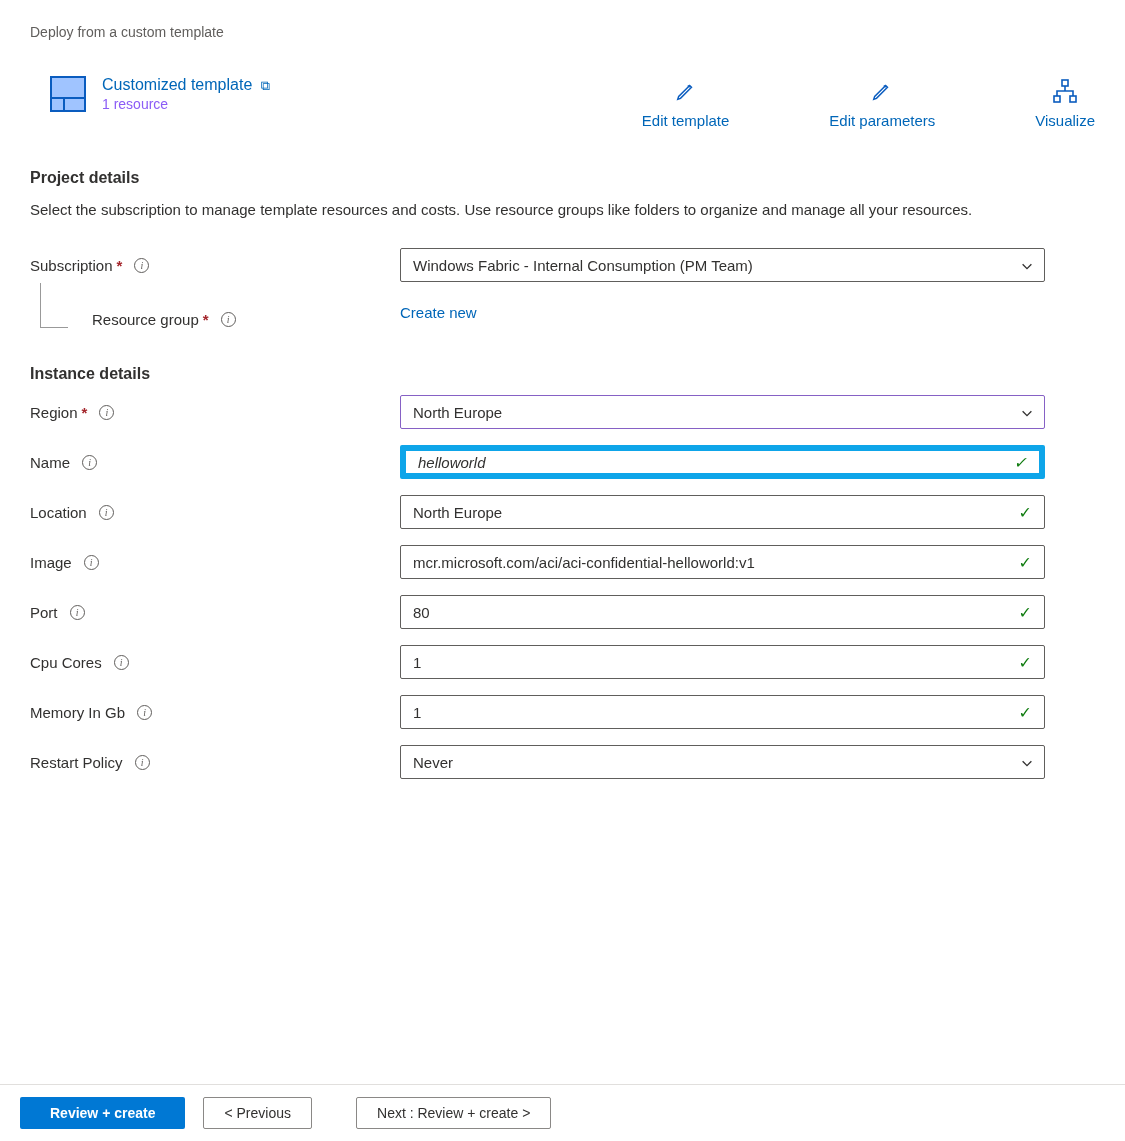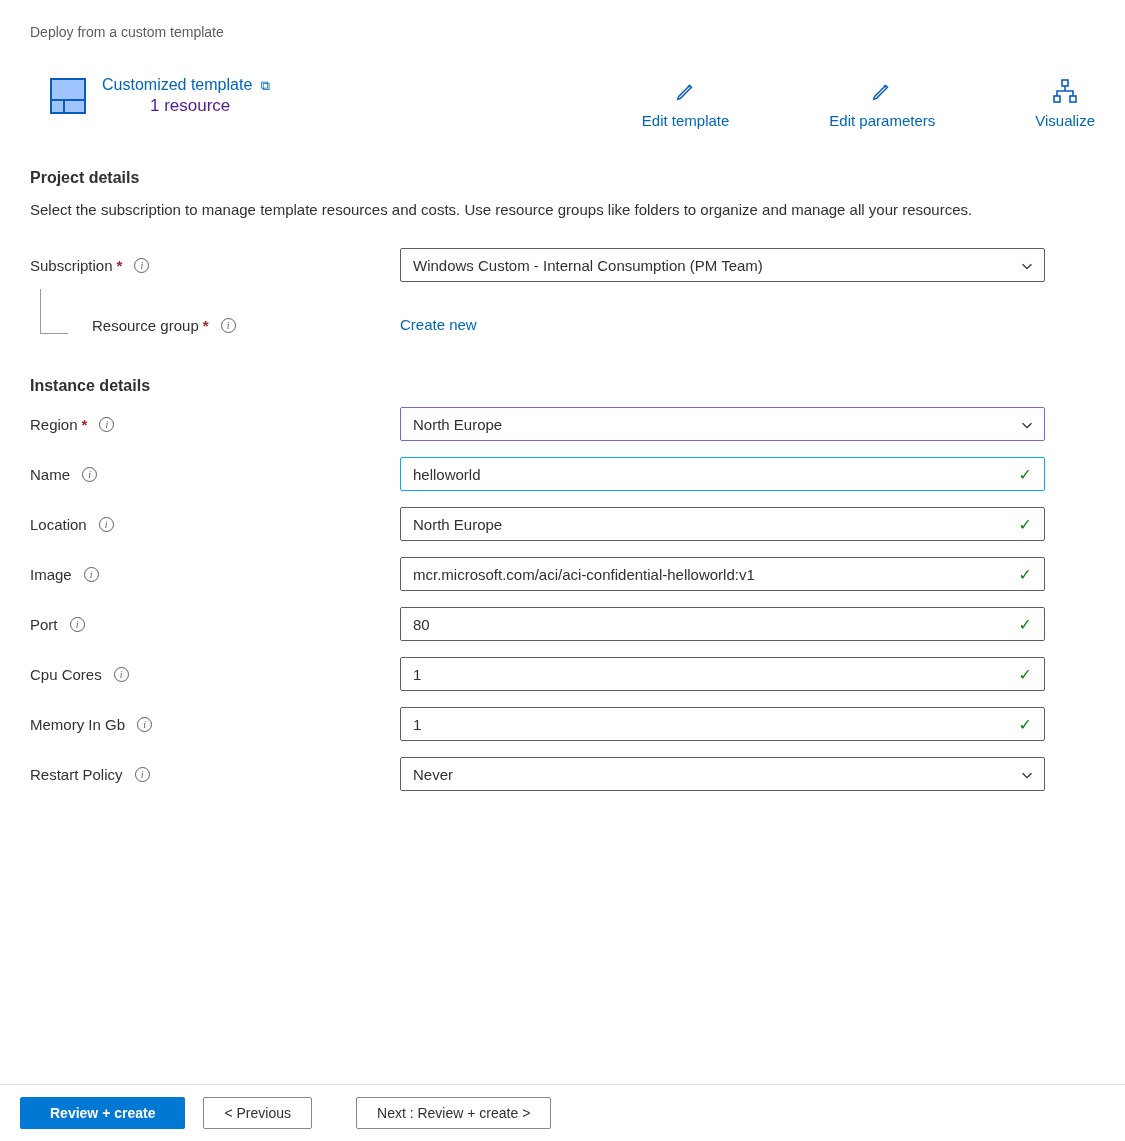--- a/index.html
+++ b/index.html
@@ -72,24 +72,23 @@
   .template-meta .link-text {
     color: #0066b8;
     font-size: 16px;
     cursor: pointer;
   }
   .link-text .popout {
     font-size: 13px;
     margin-left: 4px;
   }
   .template-meta .sub {
-    font-size: 17px;
-    color: #4c1d95;
+    font-size: 14px;
+    color: #8b5cf6;
     margin-top: 2px;
-    margin-left: 48px;
   }
   .toolbar-actions {
     display: flex;
     margin-left: auto;
     gap: 100px;
   }
   .tool-action {
     display: flex;
     flex-direction: column;
     align-items: center;
@@ -178,21 +177,22 @@
     background: #fff;
     display: flex;
     align-items: center;
     position: relative;
     cursor: pointer;
   }
   .select-box.focused {
     border: 1px solid #8661c5;
   }
   .text-box.focused {
-    border: 1px solid #0ea5e9;
+    border: 6px solid #0ea5e9;
+    font-style: italic;
   }
   .chevron-down {
     position: absolute;
     right: 12px;
     top: 50%;
     transform: translateY(-50%);
     width: 12px;
     height: 12px;
   }
   .check-mark {
@@ -205,21 +205,21 @@
   }
   .create-new {
     color: #0066b8;
     font-size: 15px;
     margin-top: 6px;
     margin-bottom: 20px;
     cursor: pointer;
     display: inline-block;
   }
   .input-col .below-link {
-    margin-top: 12px;
+    margin-top: 0;
     text-decoration: underline;
   }
   .footer-bar {
     position: absolute;
     left: 0; right: 0; bottom: 0;
     border-top: 1px solid #e1dfdd;
     padding: 12px 20px;
     display: flex;
     gap: 18px;
     background: #fff;
@@ -306,21 +306,21 @@
   <div class="helper">Select the subscription to manage template resources and costs. Use resource groups like folders to organize and manage all your resources.</div>
 
   <div class="form-row">
     <div class="label-col">
       <span>Subscription</span>
       <span class="req">*</span>
       <span class="info-icon">i</span>
     </div>
     <div class="input-col">
       <div class="select-box">
-        <span>Windows Custom - Internal Consumption (PM Team)</span>
+        <span>Windows Fabric - Internal Consumption (PM Team)</span>
         <span class="chevron-down"><svg class="chev" viewBox="0 0 16 16">
               <path d="M3 6l5 5 5-5"></path>
             </svg></span>
       </div>
     </div>
   </div>
 
   <div class="form-row tight">
     <div class="label-col indent">
       <div class="tree-line"></div>

